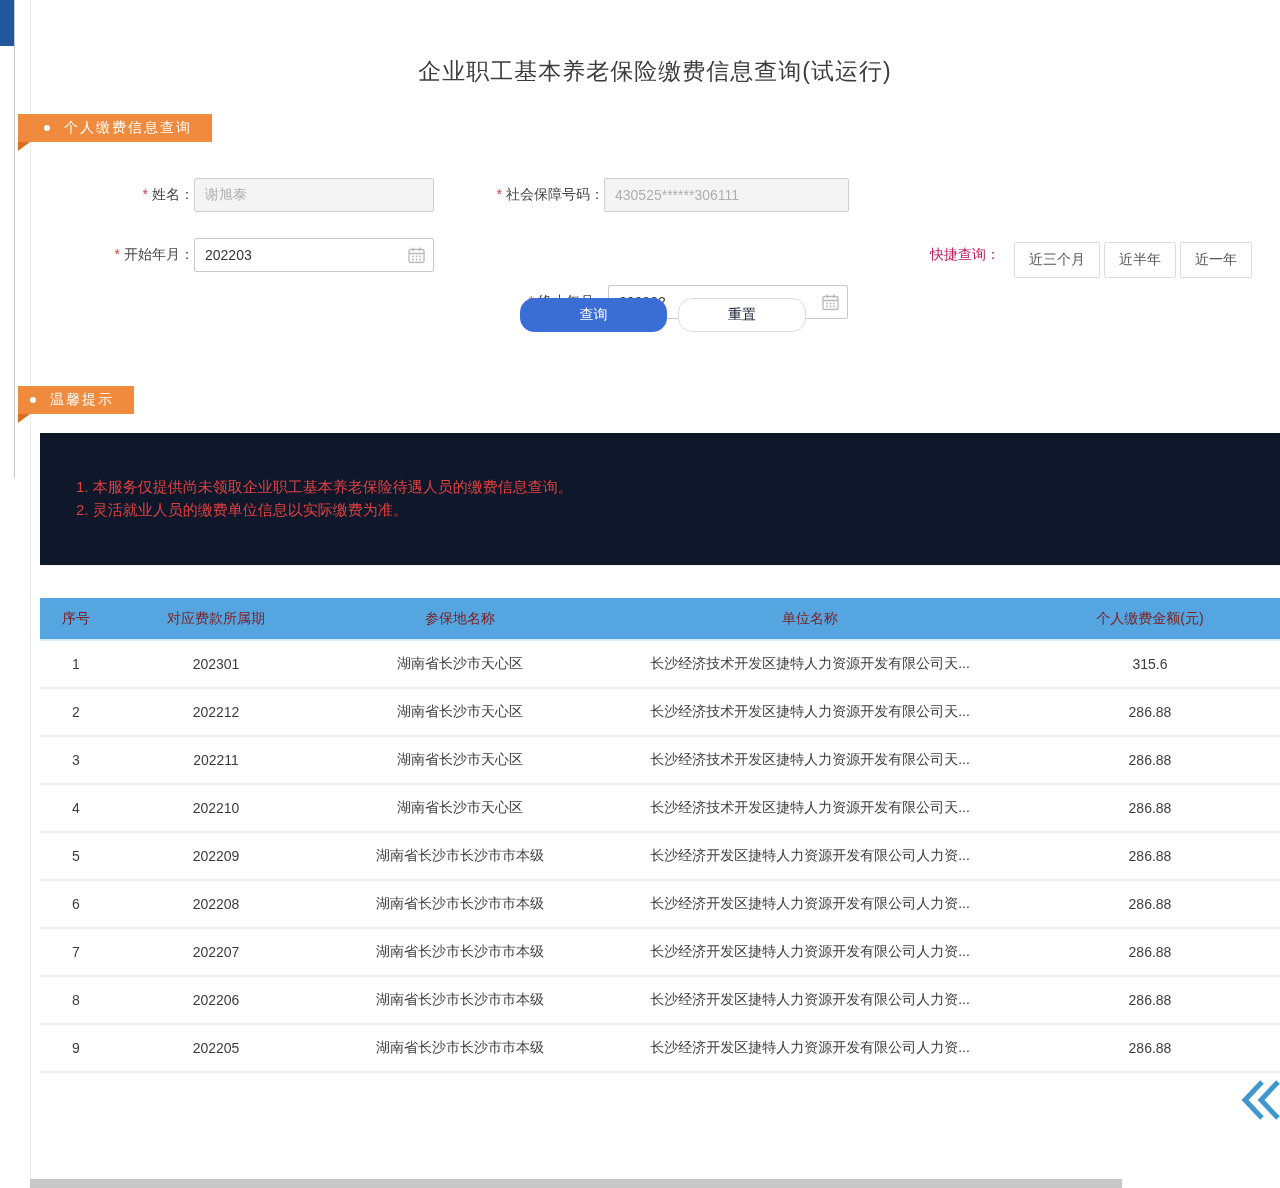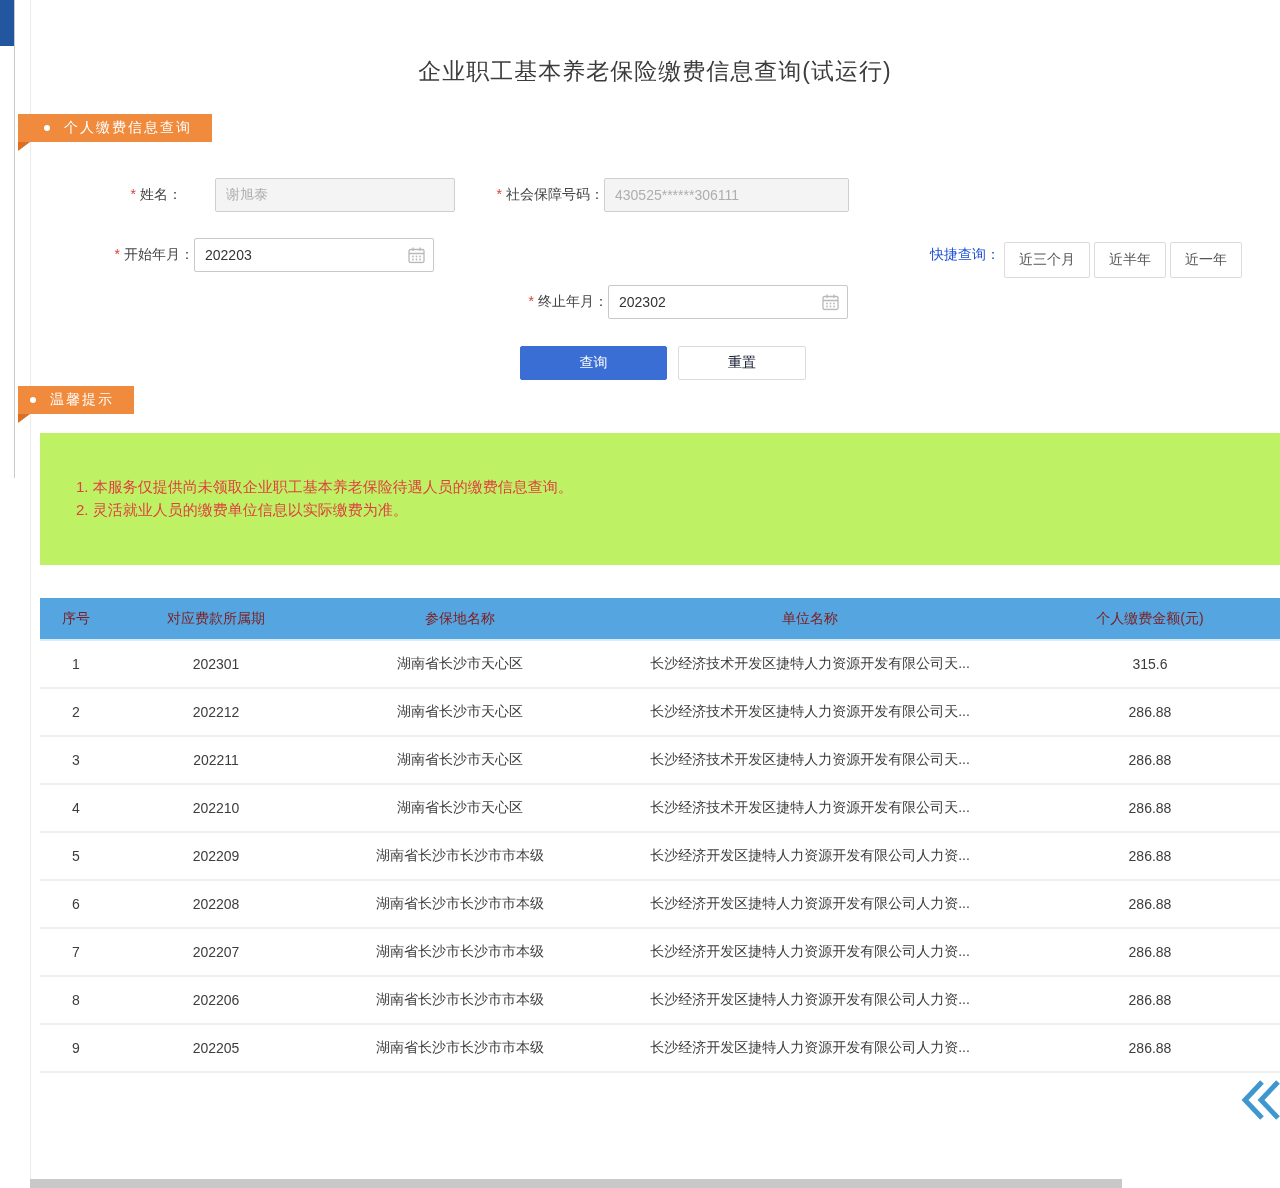--- a/index.html
+++ b/index.html
@@ -51,52 +51,52 @@
   .inp {
     height:34px; border:1px solid #c9c9c9; border-radius:2px;
     font-size:14px; padding:0 10px; color:#333; background:#fff; outline:none;
     font-family:inherit;
   }
   .inp.disabled { background:#f4f4f4; color:#aeaeae; border-color:#cfcfcf; }
   .datewrap { position:relative; display:inline-block; }
   .datewrap .inp { padding-right:34px; }
   .cal-icon { position:absolute; right:9px; top:50%; transform:translateY(-50%); cursor:pointer; line-height:0; }
 
-  .g-name  { left:76px;  top:178px;gap:33px; }
+  .g-name  { left:88px;  top:178px; }
   .g-ssn   { left:452px; top:178px; }
   .g-start { left:84px;  top:238px; }
   .g-end   { left:498px; top:238px;margin-top:47px; }
   .g-quick { left:930px; top:238px; }
 
   .g-name  .flabel { width:106px; }
   .g-ssn   .flabel { width:152px; }
   .g-start .flabel { width:110px; }
   .g-end   .flabel { width:110px; }
   .w240 { width:240px; }
   .w245 { width:245px; }
 
-  .quick-label { font-size:14px; color:#1d4ed8; white-space:nowrap; }
+  .quick-label { font-size:14px; color:#be185d; margin-right:10px; white-space:nowrap; }
   .quick-btn {
     height:36px; background:#fff; border:1px solid #dcdcdc; border-radius:2px;
     font-size:14px; color:#555; padding:0 14px; margin-left:4px; cursor:pointer;
     font-family:inherit;
     margin-top:10px;
   }
 
   .btn-row { position:absolute; top:298px; left:520px; display:flex; }
   .btn {
-    height:34px; border-radius:2px; font-size:14px; cursor:pointer; font-family:inherit;margin-top:48px;
+    height:34px; border-radius:14px; font-size:14px; cursor:pointer; font-family:inherit;
   }
   .btn.primary { width:147px; background:#3a6ed5; border:1px solid #3a6ed5; color:#fff; }
   .btn.plain   { width:128px; background:#fff; border:1px solid #dcdcdc; color:#0f172a; margin-left:11px; }
 
   
   .notice {
     position:absolute; left:40px; right:0; top:433px; height:132px;
-    background:#bef264; padding:42px 20px 0 36px;
+    background:#0f172a; padding:42px 20px 0 36px;
   }
   .notice p { color:#e04040; font-size:15px; line-height:23px; }
 
   
   .table-wrap { position:absolute; left:40px; right:0; top:598px; }
   table { width:100%; border-collapse:collapse; table-layout:fixed; }
   thead th {
     background:#54a5e0; color:#7f1d1d; font-weight:normal; font-size:14px;
     height:42px; text-align:center;
   }

